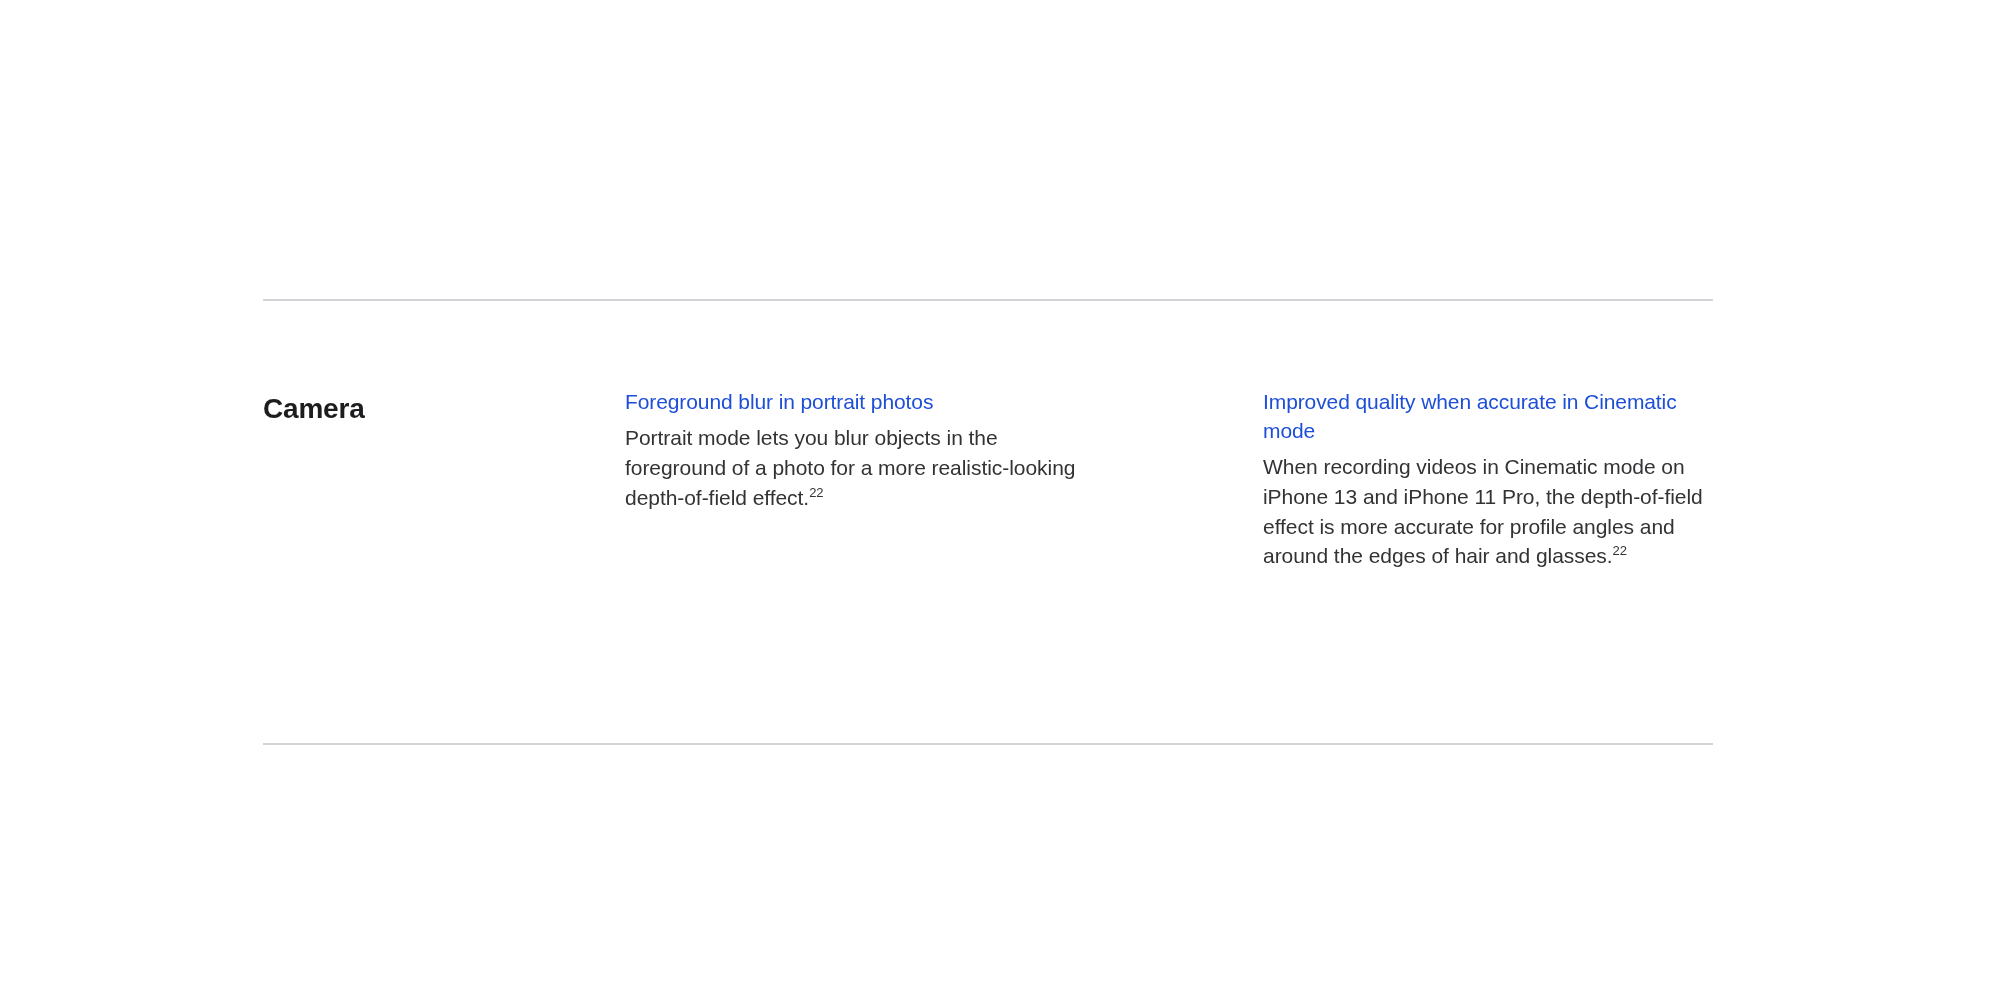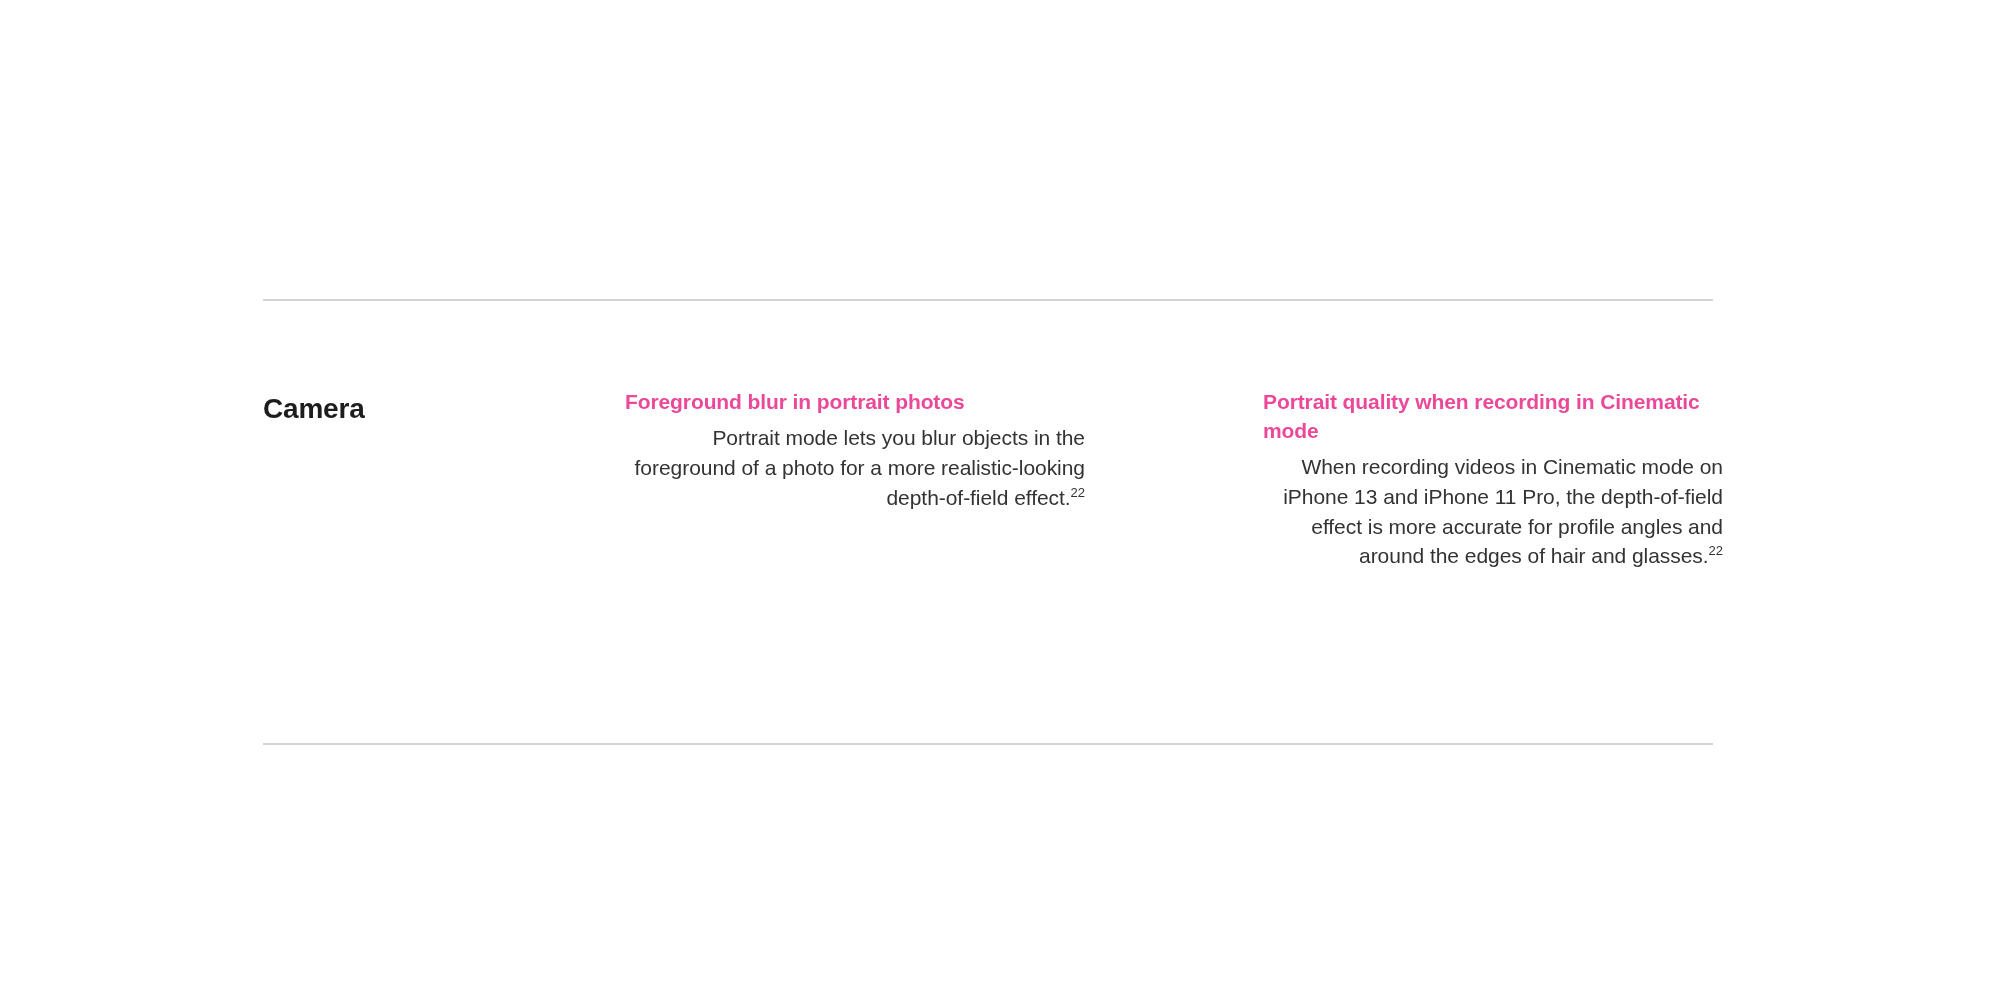--- a/index.html
+++ b/index.html
@@ -64,33 +64,32 @@
     line-height: 1.2;
     font-weight: 700;
     letter-spacing: -0.2px;
     color: #1d1d1f;
     margin-top: 4px;
   }
 
   .feature-title {
     font-size: 21px;
     line-height: 1.38;
-    font-weight: 700;
+    font-weight: 400;
     letter-spacing: -0.1px;
-    color: #ec4899;
+    color: #1d4ed8;
     margin: 0 0 6px 0;
   }
 
   .feature-body {
     font-size: 21px;
     line-height: 1.42;
     font-weight: 400;
     letter-spacing: -0.05px;
     color: #333336;
-    text-align: right;
   }
 
   .feature-body sup {
     font-size: 0.62em;
     vertical-align: super;
     line-height: 0;
   }
 </style>
 </head>
 <body>
@@ -106,21 +105,21 @@
     </div>
 
     <div class="col-feature">
       <h3 class="feature-title">Foreground blur in portrait photos</h3>
       <p class="feature-body"><span>Portrait mode lets you blur objects in the foreground of a photo for a more realistic-looking depth-of-field effect.</span><sup>22</sup></p>
     </div>
 
     <div class="col-spacer"></div>
 
     <div class="col-feature">
-      <h3 class="feature-title">Portrait quality when recording in Cinematic mode</h3>
+      <h3 class="feature-title">Improved quality when accurate in Cinematic mode</h3>
       <p class="feature-body"><span>When recording videos in Cinematic mode on iPhone 13 and iPhone 11 Pro, the depth-of-field effect is more accurate for profile angles and around the edges of hair and glasses.</span><sup>22</sup></p>
     </div>
 
   </div>
 
   <div class="rule rule-bottom"></div>
 
 </div>
 
 </body></html>

